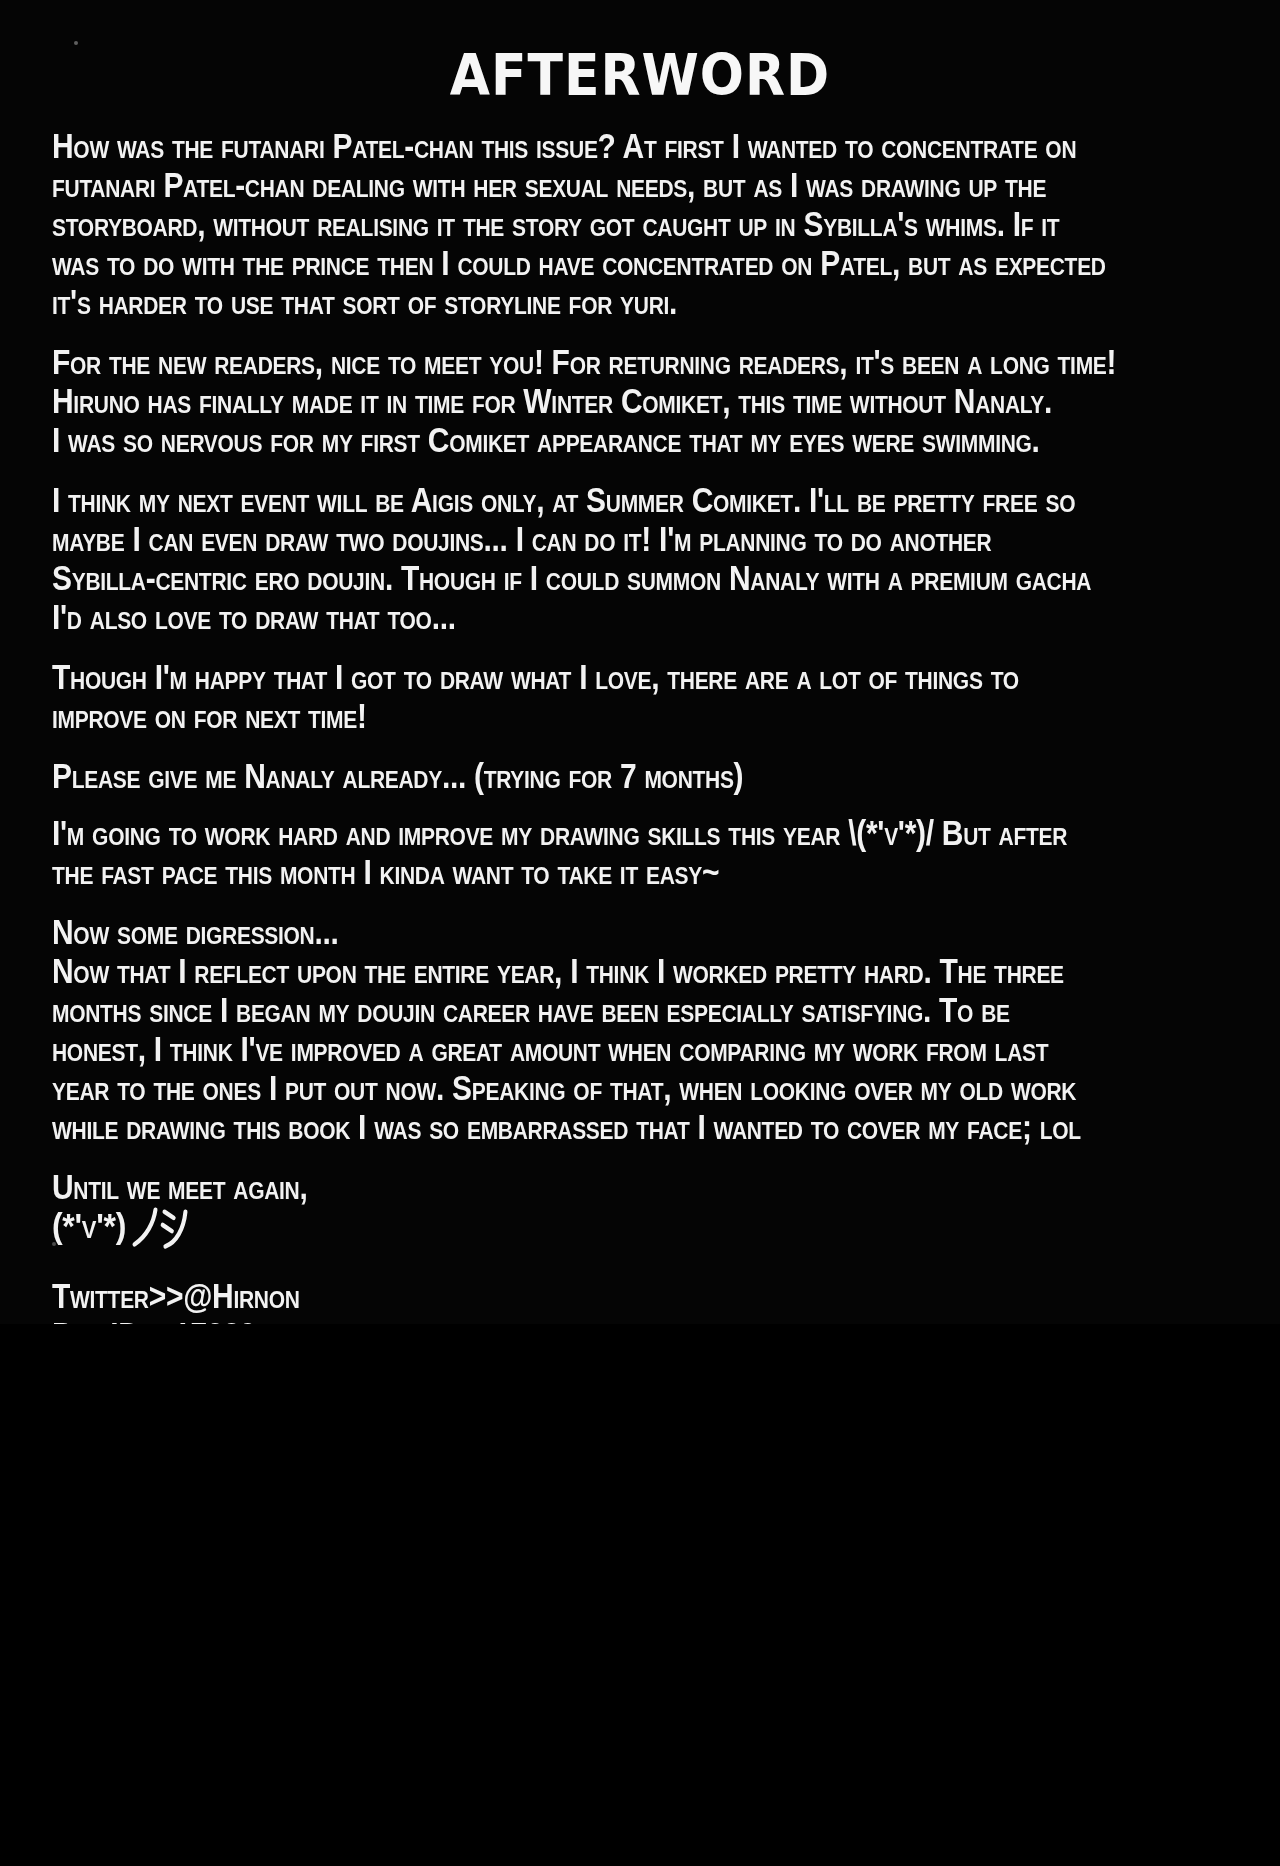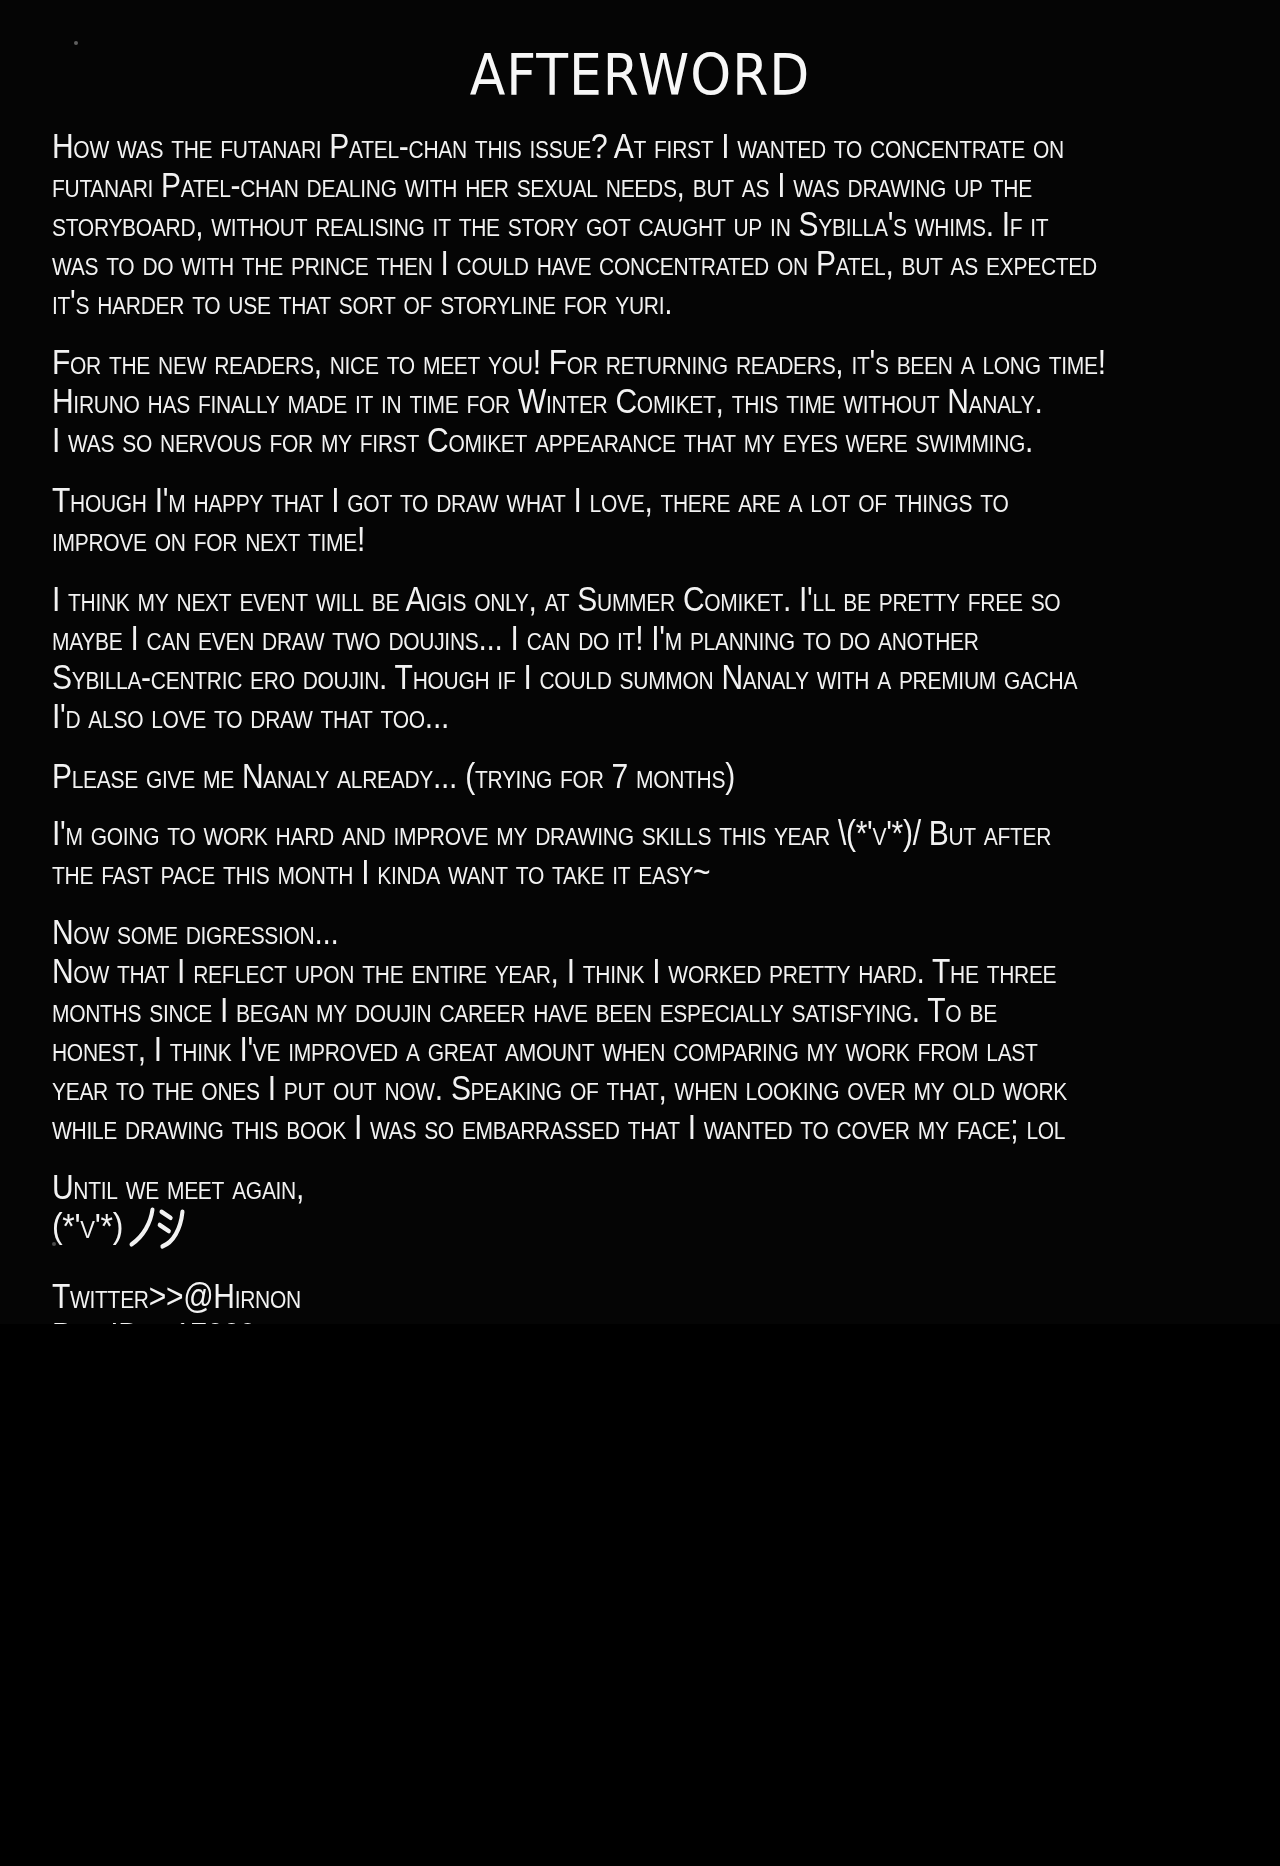--- a/index.html
+++ b/index.html
@@ -3,21 +3,21 @@
 <meta charset="utf-8">
 <style>
   * { margin:0; padding:0; box-sizing:border-box; }
   html, body { background:#000; }
   .page {
     position:relative;
     width:1280px; height:1324px;
     background:#050505;
     color:#f2f2f2;
     font-family:"Liberation Sans", sans-serif;
-    font-weight:normal;
+    font-weight:bold;
     overflow:hidden;
   }
   .title {
     padding-top:44px;
     text-align:center;
     font-family:"DejaVu Sans", sans-serif;
     font-size:52px;
     line-height:52px;
     letter-spacing:1px;
     text-transform:uppercase;
@@ -74,29 +74,29 @@
       <span class="line">it's harder to use that sort of storyline for yuri.</span>
     </div>
 
     <div class="para">
       <span class="line">For the new readers, nice to meet you! For returning readers, it's been a long time!</span>
       <span class="line">Hiruno has finally made it in time for Winter Comiket, this time without Nanaly.</span>
       <span class="line">I was so nervous for my first Comiket appearance that my eyes were swimming.</span>
     </div>
 
     <div class="para">
-      <span class="line">Though I'm happy that I got to draw what I love, there are a lot of things to</span>
-      <span class="line">improve on for next time!</span>
-    </div>
-
-    <div class="para">
       <span class="line">I think my next event will be Aigis only, at Summer Comiket. I'll be pretty free so</span>
       <span class="line">maybe I can even draw two doujins... I can do it! I'm planning to do another</span>
       <span class="line">Sybilla-centric ero doujin. Though if I could summon Nanaly with a premium gacha</span>
       <span class="line">I'd also love to draw that too...</span>
+    </div>
+
+    <div class="para">
+      <span class="line">Though I'm happy that I got to draw what I love, there are a lot of things to</span>
+      <span class="line">improve on for next time!</span>
     </div>
 
     <div class="para gap-30">
       <span class="line">Please give me Nanaly already... (trying for 7 months)</span>
     </div>
 
     <div class="para">
       <span class="line">I'm going to work hard and improve my drawing skills this year \(*'v'*)/ But after</span>
       <span class="line">the fast pace this month I kinda want to take it easy~</span>
     </div>

